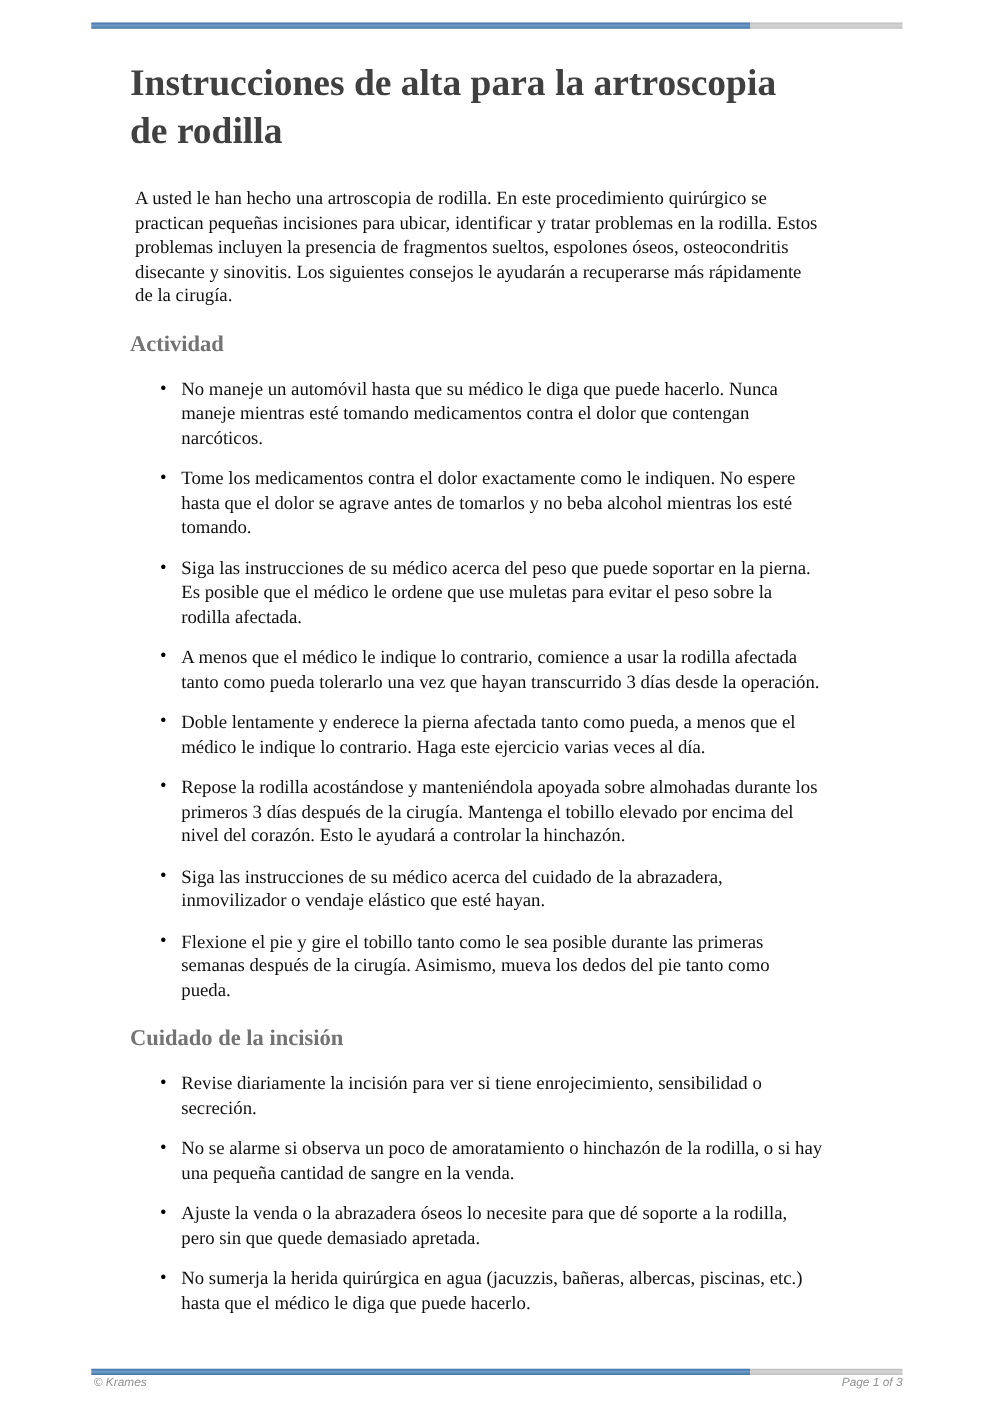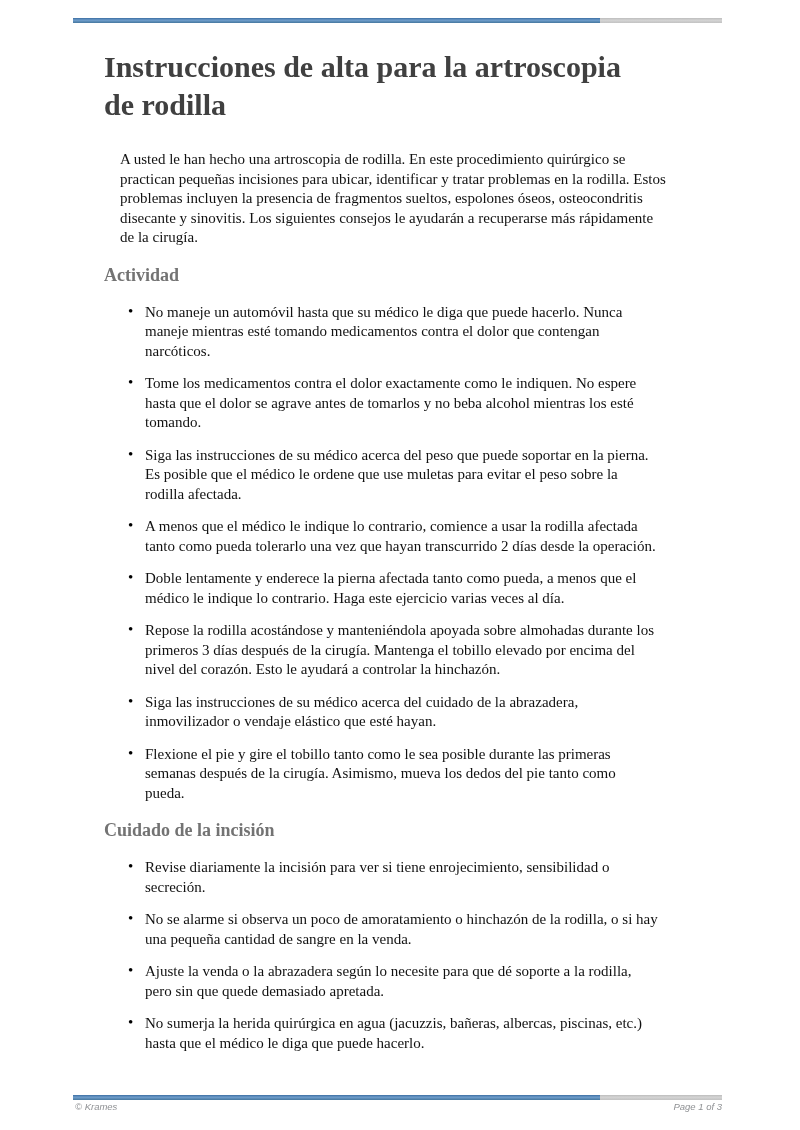--- a/index.html
+++ b/index.html
@@ -17,21 +17,21 @@
   }
   .rule-gray {
     flex:1; height:100%;
     background:linear-gradient(180deg,#bdbdbd 0%, #d4d4d4 45%, #c2c2c2 100%);
   }
   .content { position:absolute; left:104px; top:0; width:645px; }
   .title {
     margin:48px 0 0 0; font-size:30px; line-height:38px; font-weight:700;
     white-space:pre-line; color:#404040;
   }
-  .intro { margin:26px 0 0 16px; font-size:15px; line-height:19.5px; white-space:pre-line; }
+  .intro { margin:26px 0 0 4px; font-size:15px; line-height:19.5px; white-space:pre-line; }
   .section-heading { margin:15px 0 0 0; font-size:18px; line-height:24px; font-weight:700; color:#737373; }
   ul.blist { list-style:none; margin:16px 0 0 0; padding:0; }
   ul.blist li { position:relative; padding-left:41px; margin:0 0 13px 0; font-size:15px; line-height:19.5px; }
   ul.blist li:last-child { margin-bottom:0; }
   .bullet { position:absolute; left:24px; top:-1px; color:#000000; }
   .item-text { white-space:pre-line; }
   .footer-row {
     position:absolute; left:75px; top:1101px; width:647px;
     display:flex; justify-content:space-between; align-items:center;
     font-family:"Liberation Sans", sans-serif; font-style:italic;
@@ -74,21 +74,21 @@
       </li>
       <li>
         <span class="bullet">•</span>
         <span class="item-text">Siga las instrucciones de su médico acerca del peso que puede soportar en la pierna.
 Es posible que el médico le ordene que use muletas para evitar el peso sobre la
 rodilla afectada.</span>
       </li>
       <li>
         <span class="bullet">•</span>
         <span class="item-text">A menos que el médico le indique lo contrario, comience a usar la rodilla afectada
-tanto como pueda tolerarlo una vez que hayan transcurrido 2 días desde la operación.</span>
+tanto como pueda tolerarlo una vez que hayan transcurrido 3 días desde la operación.</span>
       </li>
       <li>
         <span class="bullet">•</span>
         <span class="item-text">Doble lentamente y enderece la pierna afectada tanto como pueda, a menos que el
 médico le indique lo contrario. Haga este ejercicio varias veces al día.</span>
       </li>
       <li>
         <span class="bullet">•</span>
         <span class="item-text">Repose la rodilla acostándose y manteniéndola apoyada sobre almohadas durante los
 primeros 3 días después de la cirugía. Mantenga el tobillo elevado por encima del
@@ -114,21 +114,21 @@
         <span class="item-text">Revise diariamente la incisión para ver si tiene enrojecimiento, sensibilidad o
 secreción.</span>
       </li>
       <li>
         <span class="bullet">•</span>
         <span class="item-text">No se alarme si observa un poco de amoratamiento o hinchazón de la rodilla, o si hay
 una pequeña cantidad de sangre en la venda.</span>
       </li>
       <li>
         <span class="bullet">•</span>
-        <span class="item-text">Ajuste la venda o la abrazadera según lo necesite para que dé soporte a la rodilla,
+        <span class="item-text">Ajuste la venda o la abrazadera óseos lo necesite para que dé soporte a la rodilla,
 pero sin que quede demasiado apretada.</span>
       </li>
       <li>
         <span class="bullet">•</span>
         <span class="item-text">No sumerja la herida quirúrgica en agua (jacuzzis, bañeras, albercas, piscinas, etc.)
 hasta que el médico le diga que puede hacerlo.</span>
       </li>
     </ul>
   </div>
 

